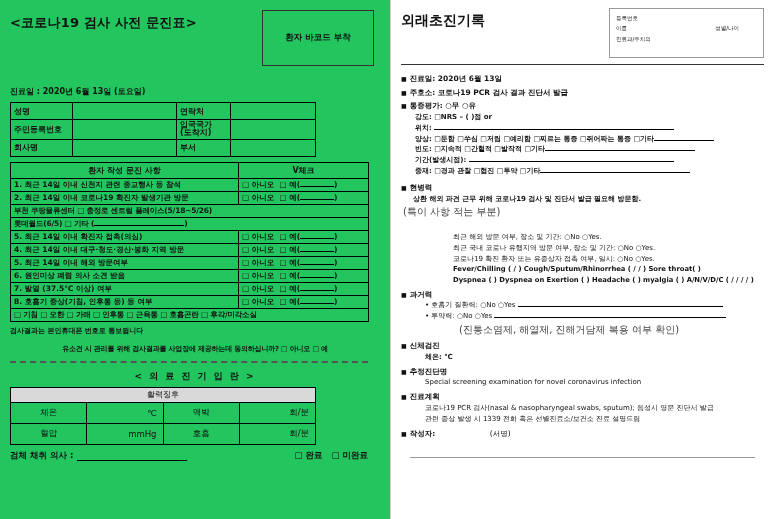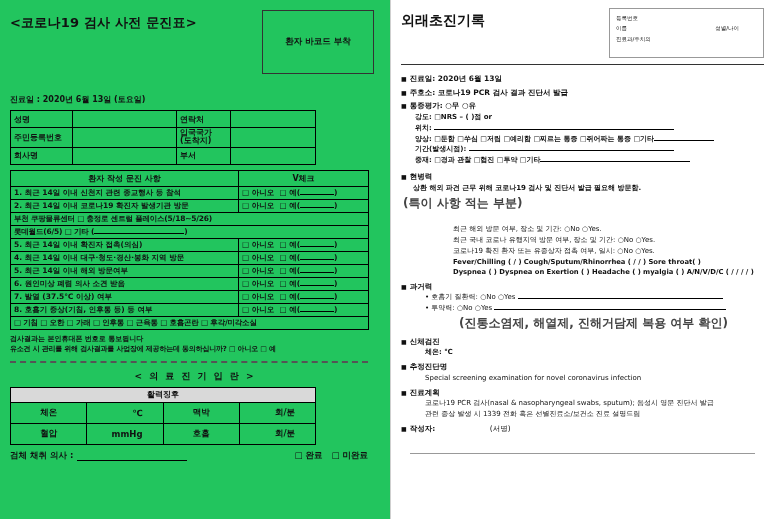--- a/index.html
+++ b/index.html
@@ -33,21 +33,21 @@
   }
 
   
   .l-top { display: flex; align-items: flex-start; }
   .l-title {
     font-size: 13px; font-weight: bold; letter-spacing: .2px;
     margin-top: 6px; white-space: nowrap;
   }
   .barcode-box {
     margin-left: auto;
-    width: 112px; height: 64px;
+    width: 112px; height: 56px;
     border: 1px solid #333;
     display: flex; align-items: center; justify-content: center;
     font-size: 8.5px; font-weight: bold;
     margin-top: 2px; margin-right: 6px;
   }
   .l-date {
     font-size: 8px; font-weight: bold; margin-top: 20px; margin-bottom: 5px;
   }
   table.info, table.main, table.vital {
     border-collapse: collapse; width: 306px;
@@ -78,32 +78,32 @@
   .q-col { width: 228px; }
   .v-col { width: 130px; }
   .v-cell { font-size: 7.5px; white-space: nowrap; }
   .chk { font-family: "DejaVu Sans", sans-serif; font-weight: normal; }
   .ul-short { display:inline-block; border-bottom:1px solid #000; width:34px; height:7px; }
   .ul-mid { display:inline-block; border-bottom:1px solid #000; width:90px; height:7px;}
   .sub-row td { font-size: 6.5px; font-weight: bold; padding: 1px 3px; letter-spacing: -.2px;}
   .note-1, .note-2 {
     font-size: 7px; font-weight: bold; margin-top: 4px;
   }
-  .note-2 { margin-top: 0; white-space: nowrap; letter-spacing:-.2px;}
+  .note-2 { margin-top: 8px; white-space: nowrap; letter-spacing:-.2px;text-align:center;}
   .dash-div {
     border-top: 2px dashed #555; margin-top: 7px; margin-bottom: 7px;
     width: 358px;
   }
   .mid-title {
     text-align: center; font-size: 9px; font-weight: bold;
     letter-spacing: 2px; margin-bottom: 4px;
   }
   table.vital td {
     border: 1px solid #000; height: 21px;
-    font-size: 8.5px; font-weight: bold; padding: 1px 20px;
+    font-size: 8.5px; font-weight: normal; padding: 1px 6px;
   }
   table.vital td.vhd {
     background: #d9d9d9; text-align: center; height: 15px; font-size: 8px;
   }
   .vl { width: 46px; text-align: center; }
   .vu { text-align: right; }
   .foot-line {
     display: flex; align-items: center;
     font-size: 8.5px; font-weight: bold; margin-top: 5px; width: 358px; text-align: center;
   }
@@ -126,21 +126,21 @@
   .bullet .sq { font-size: 6px; margin-right: 3px; }
   .ind1 { margin-left: 14px; font-weight: bold; }
   .ind2 { margin-left: 52px; }
   .ind3 { margin-left: 24px; }
   .line-fill { display:inline-block; border-bottom:1px solid #000; height:7px; vertical-align:baseline;}
   .lf-long { width: 205px; }
   .lf-med { width: 150px; }
   .lf-sm { width: 60px; }
   .lf-xl { width: 240px; }
   .o { font-size: 7px; }
-  .small-note { font-size: 12px; color: #444; margin-left: 14px; font-weight: bold; }
+  .small-note { font-size: 10px; color: #444; margin-left: 14px; }
   .eng { font-weight: bold; font-size: 6.8px; }
   .r-bottom-hr { border:0; border-top:1px solid #999; margin-top: 18px; width: 345px;}
   .nowrap { white-space: nowrap; }
 </style>
 </head>
 <body>
 
 <div class="page">
 
   <div class="left-doc">
@@ -344,20 +344,23 @@
 
       <div class="ind1">
         <span>위치:</span>
         <span class="line-fill lf-xl"></span>
       </div>
 
       <div class="ind1 nowrap">
         <span>양상: □둔함 □쑤심 □저림 □예리함 □찌르는 통증 □쥐어짜는 통증 □기타</span><span class="line-fill lf-sm"></span>
       </div>
 
+      <div class="ind1 nowrap">
+        <span>빈도: □지속적 □간헐적 □발작적 □기타</span><span class="line-fill lf-med"></span>
+      </div>
 
       <div class="ind1">
         <span>기간(발생시점):</span>
         <span class="line-fill lf-long"></span>
       </div>
 
       <div class="ind1 nowrap">
         <span>중재: □경과 관찰 □협진 □투약 □기타</span><span class="line-fill lf-med"></span>
       </div>
 

